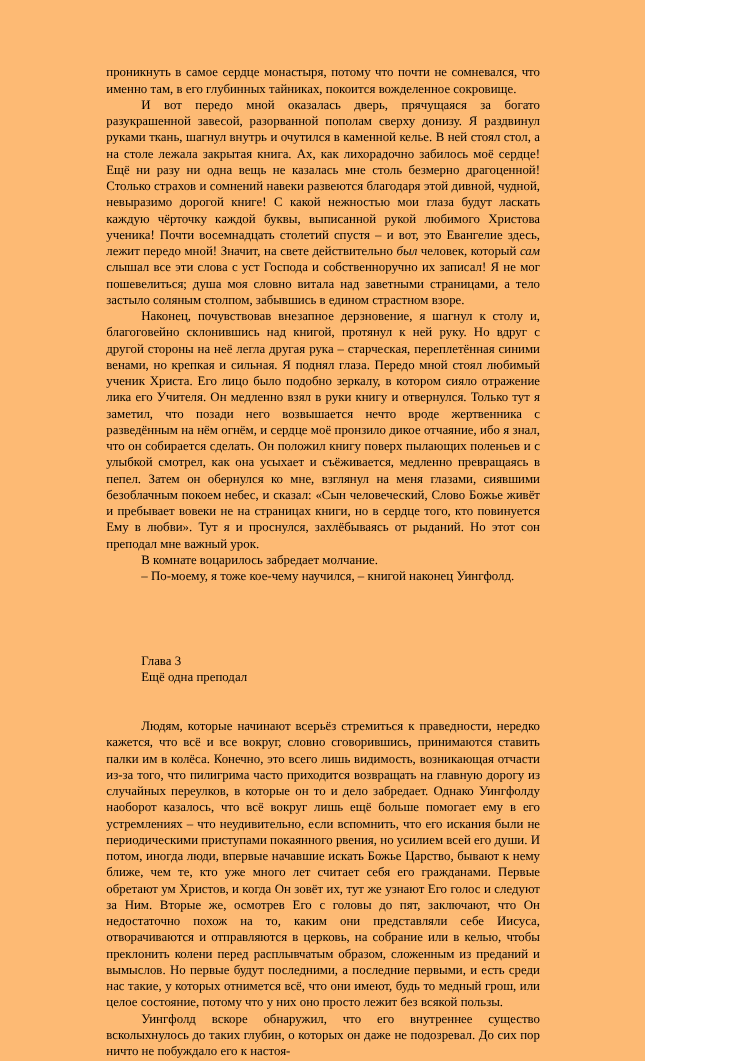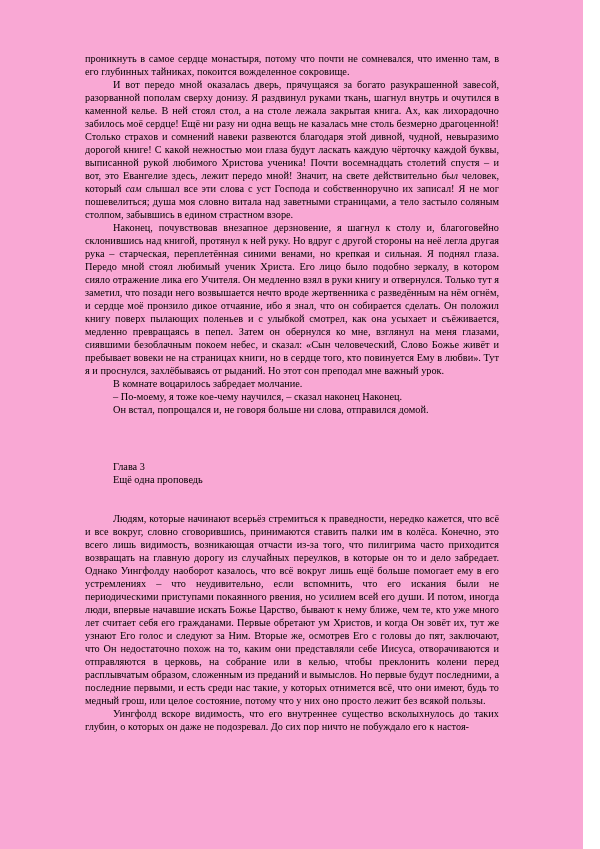--- a/index.html
+++ b/index.html
@@ -2,43 +2,43 @@
 <html lang="ru"><head>
 <meta charset="utf-8">
 <style>
   html, body {
     margin: 0;
     padding: 0;
     background: #ffffff;
   }
   .page {
     position: relative;
-    width: 583px;
+    width: 516px;
     height: 849px;
-    background: #f9a8d4;
+    background: #fdba74;
     box-sizing: border-box;
     padding: 52px 84px 0 85px;
     overflow: hidden;
   }
   .text-column {
     font-family: "Liberation Serif", "DejaVu Serif", serif;
     font-size: 10.3px;
     line-height: 13px;
     color: #000000;
     text-align: justify;
   }
   .text-column p {
     margin: 0;
     text-indent: 28px;
   }
   .text-column p.no-indent {
     text-indent: 0;
   }
   .chapter-heading {
-    margin: 44px 0 26px 0;
+    margin: 55px 0 26px 0;
     padding-left: 28px;
   }
   .chapter-heading div {
     line-height: 13px;
   }
   em { }
 </style>
 </head>
 <body>
 
@@ -46,27 +46,26 @@
   <div class="text-column">
 
     <p class="no-indent">проникнуть в самое сердце монастыря, потому что почти не сомневался, что именно там, в его глубинных тайниках, покоится вожделенное сокровище.</p>
 
     <p>И вот передо мной оказалась дверь, прячущаяся за богато разукрашенной завесой, разорванной пополам сверху донизу. Я раздвинул руками ткань, шагнул внутрь и очутился в каменной келье. В ней стоял стол, а на столе лежала закрытая книга. Ах, как лихорадочно забилось моё сердце! Ещё ни разу ни одна вещь не казалась мне столь безмерно драгоценной! Столько страхов и сомнений навеки развеются благодаря этой дивной, чудной, невыразимо дорогой книге! С какой нежностью мои глаза будут ласкать каждую чёрточку каждой буквы, выписанной рукой любимого Христова ученика! Почти восемнадцать столетий спустя – и вот, это Евангелие здесь, лежит передо мной! Значит, на свете действительно <em>был</em> человек, который <em>сам</em> слышал все эти слова с уст Господа и собственноручно их записал! Я не мог пошевелиться; душа моя словно витала над заветными страницами, а тело застыло соляным столпом, забывшись в едином страстном взоре.</p>
 
     <p>Наконец, почувствовав внезапное дерзновение, я шагнул к столу и, благоговейно склонившись над книгой, протянул к ней руку. Но вдруг с другой стороны на неё легла другая рука – старческая, переплетённая синими венами, но крепкая и сильная. Я поднял глаза. Передо мной стоял любимый ученик Христа. Его лицо было подобно зеркалу, в котором сияло отражение лика его Учителя. Он медленно взял в руки книгу и отвернулся. Только тут я заметил, что позади него возвышается нечто вроде жертвенника с разведённым на нём огнём, и сердце моё пронзило дикое отчаяние, ибо я знал, что он собирается сделать. Он положил книгу поверх пылающих поленьев и с улыбкой смотрел, как она усыхает и съёживается, медленно превращаясь в пепел. Затем он обернулся ко мне, взглянул на меня глазами, сиявшими безоблачным покоем небес, и сказал: «Сын человеческий, Слово Божье живёт и пребывает вовеки не на страницах книги, но в сердце того, кто повинуется Ему в любви». Тут я и проснулся, захлёбываясь от рыданий. Но этот сон преподал мне важный урок.</p>
 
     <p>В комнате воцарилось забредает молчание.</p>
 
-    <p>– По-моему, я тоже кое-чему научился, – сказал наконец Наконец.</p>
+    <p>– По-моему, я тоже кое-чему научился, – книгой наконец Уингфолд.</p>
 
-    <p>Он встал, попрощался и, не говоря больше ни слова, отправился домой.</p>
 
     <div class="chapter-heading">
       <div>Глава 3</div>
-      <div>Ещё одна проповедь</div>
+      <div>Ещё одна преподал</div>
     </div>
 
     <p>Людям, которые начинают всерьёз стремиться к праведности, нередко кажется, что всё и все вокруг, словно сговорившись, принимаются ставить палки им в колёса. Конечно, это всего лишь видимость, возникающая отчасти из-за того, что пилигрима часто приходится возвращать на главную дорогу из случайных переулков, в которые он то и дело забредает. Однако Уингфолду наоборот казалось, что всё вокруг лишь ещё больше помогает ему в его устремлениях – что неудивительно, если вспомнить, что его искания были не периодическими приступами покаянного рвения, но усилием всей его души. И потом, иногда люди, впервые начавшие искать Божье Царство, бывают к нему ближе, чем те, кто уже много лет считает себя его гражданами. Первые обретают ум Христов, и когда Он зовёт их, тут же узнают Его голос и следуют за Ним. Вторые же, осмотрев Его с головы до пят, заключают, что Он недостаточно похож на то, каким они представляли себе Иисуса, отворачиваются и отправляются в церковь, на собрание или в келью, чтобы преклонить колени перед расплывчатым образом, сложенным из преданий и вымыслов. Но первые будут последними, а последние первыми, и есть среди нас такие, у которых отнимется всё, что они имеют, будь то медный грош, или целое состояние, потому что у них оно просто лежит без всякой пользы.</p>
 
-    <p>Уингфолд вскоре видимость, что его внутреннее существо всколыхнулось до таких глубин, о которых он даже не подозревал. До сих пор ничто не побуждало его к настоя-</p>
+    <p>Уингфолд вскоре обнаружил, что его внутреннее существо всколыхнулось до таких глубин, о которых он даже не подозревал. До сих пор ничто не побуждало его к настоя-</p>
 
   </div>
 </div>
 
 </body></html>

